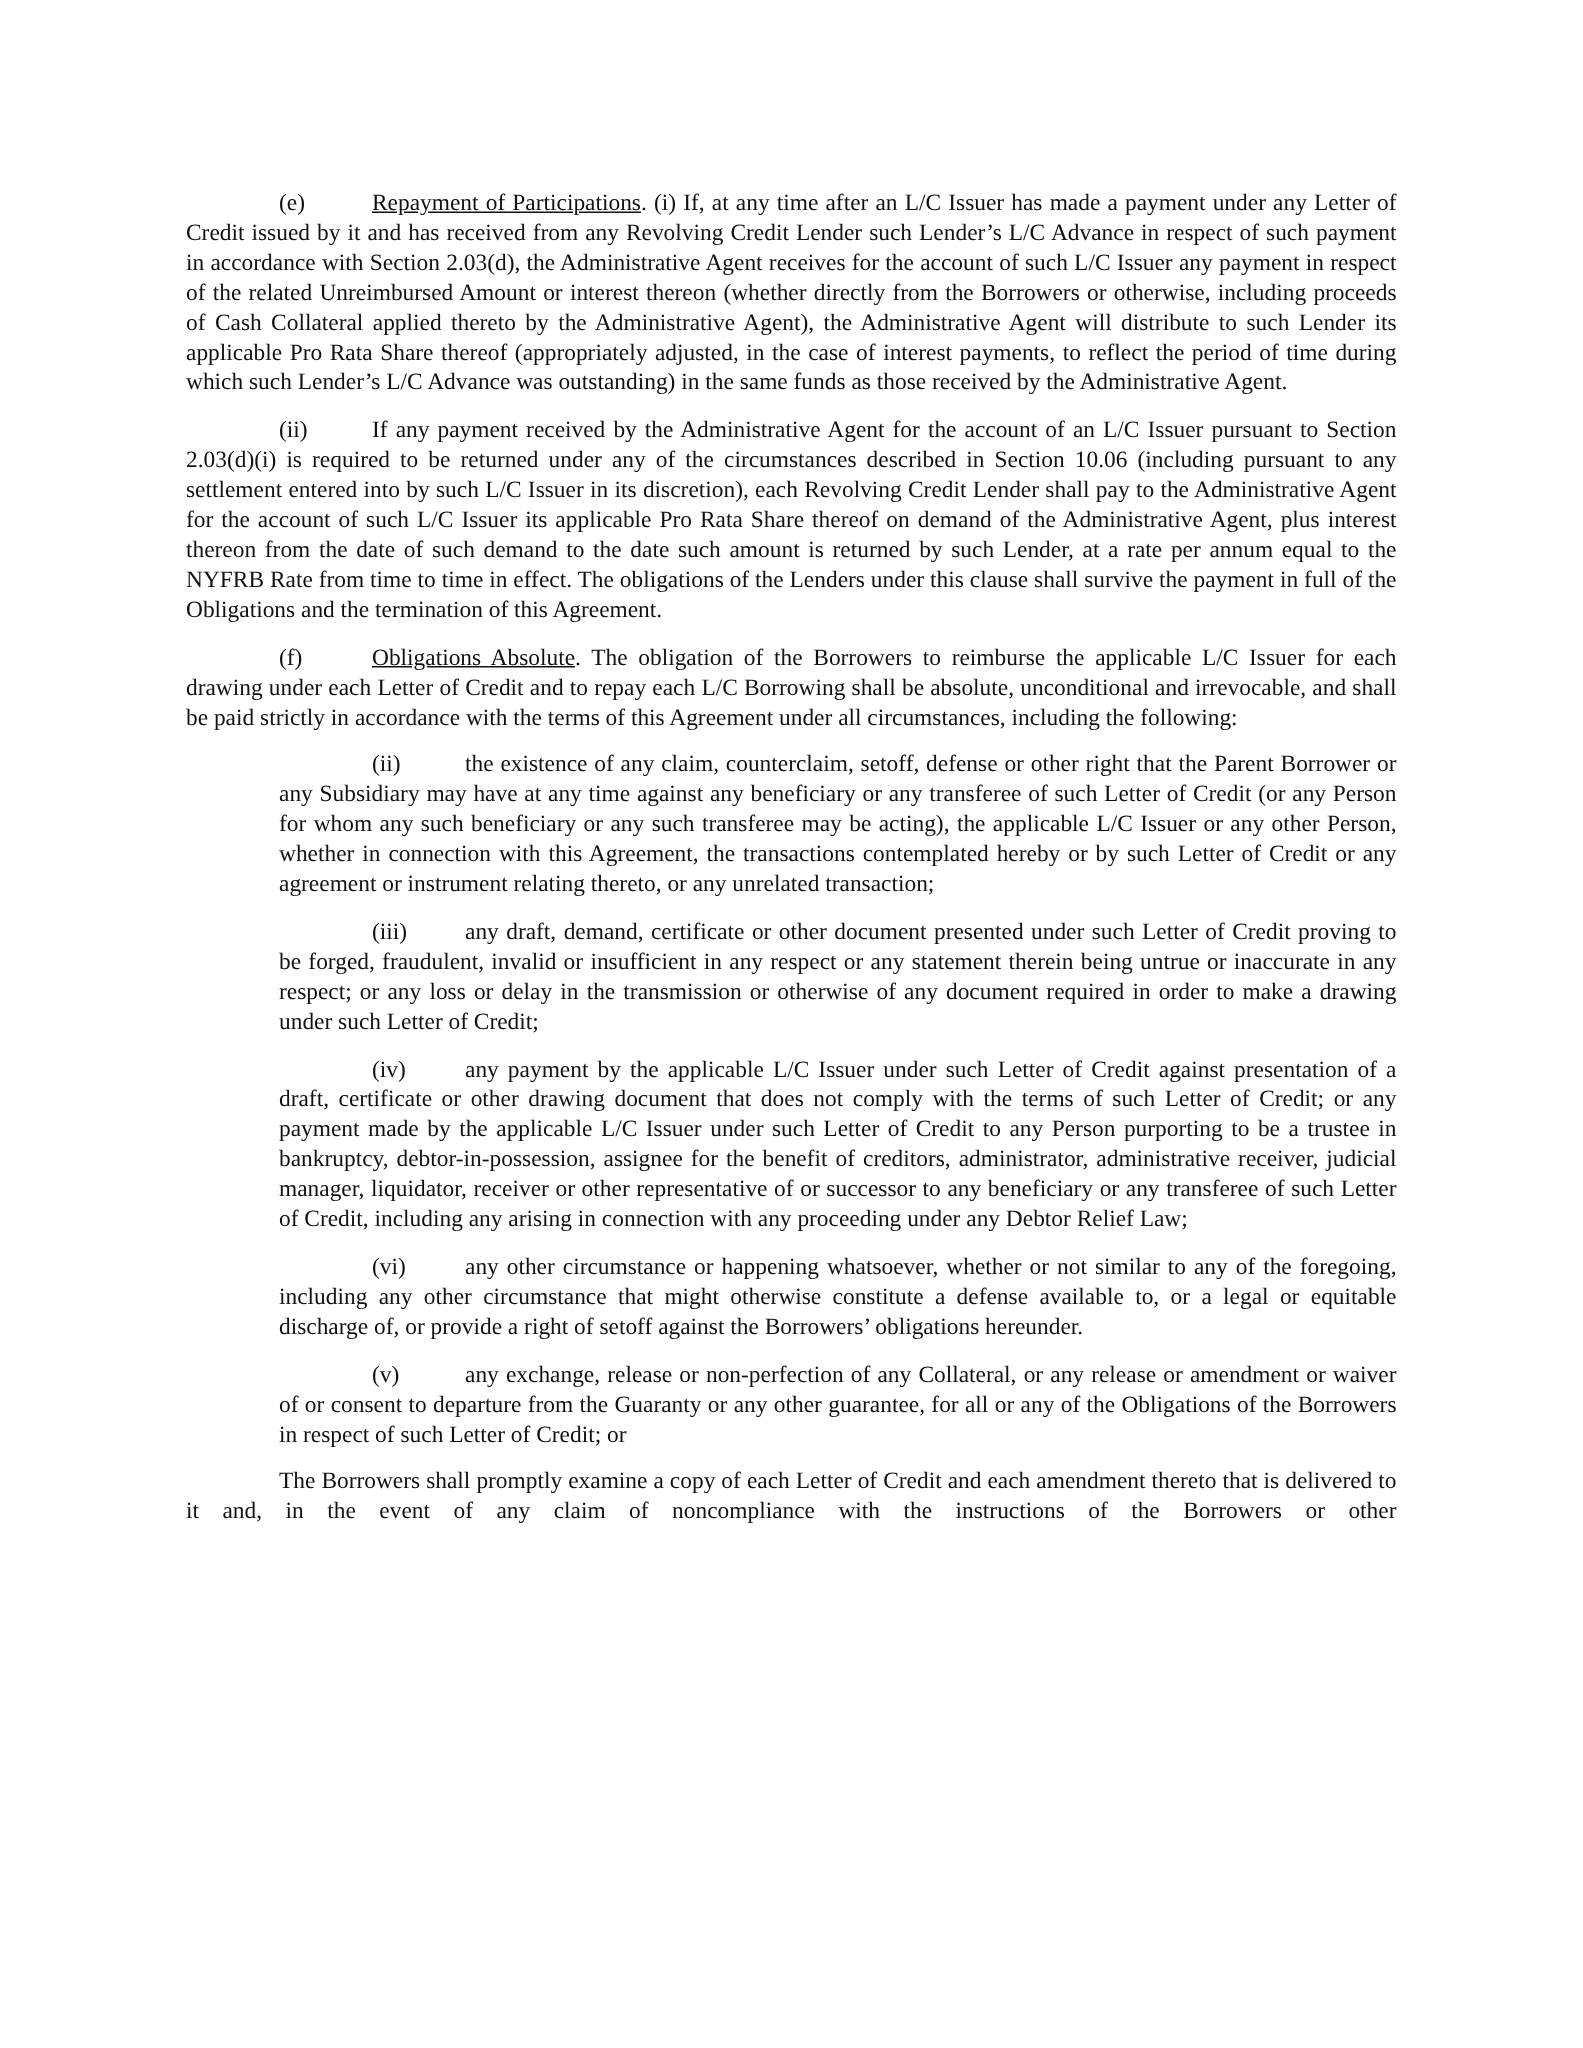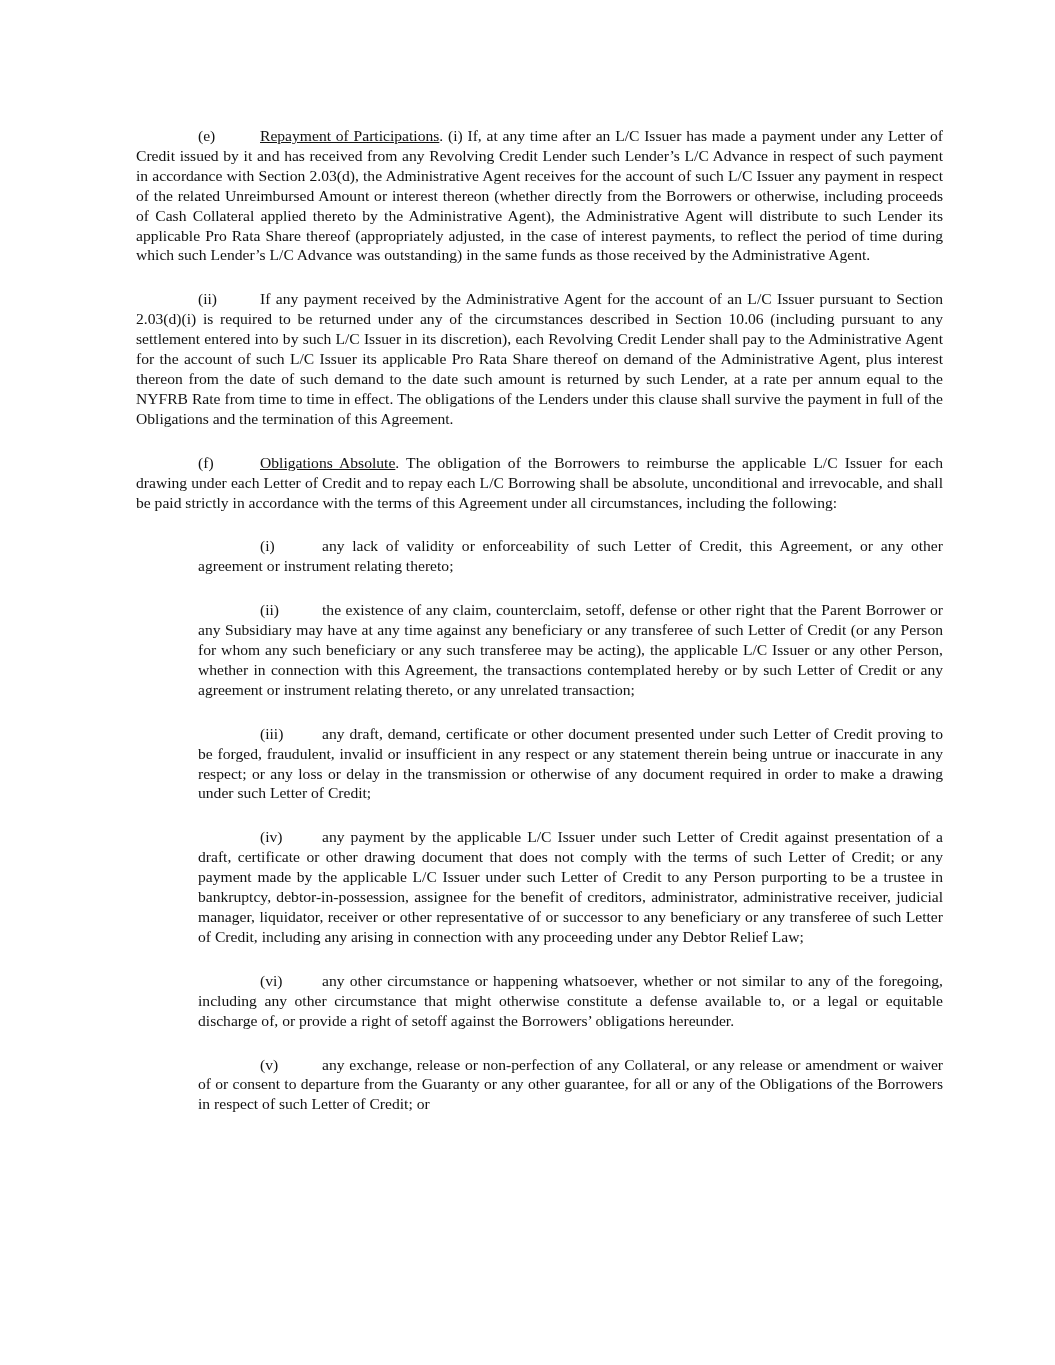--- a/index.html
+++ b/index.html
@@ -3,46 +3,46 @@
   <meta charset="utf-8">
   <style>
     html, body { margin: 0; padding: 0; background: #ffffff; }
     body {
       width: 1055px; height: 1365px; overflow: hidden; position: relative;
       font-family: "Liberation Serif", "DejaVu Serif", serif;
       color: #111111;
       font-size: 15.6px;
       line-height: 19.9px;
     }
-    .page { position: absolute; left: 136px; top: 126px; width: 807px; }
+    .page { position: absolute; left: 124px; top: 126px; width: 807px; }
     p { margin: 0; text-align: justify; text-align-last: left; }
     .para { text-indent: 62px; }
-    .para + .para, .para + .item, .item + .item, .item + .para { margin-top: 24px; }
+    .para + .para, .para + .item, .item + .item, .item + .para { margin-top: 12px; }
     .item { margin-left: 62px; text-indent: 62px; }
     .label { display: inline-block; width: 62px; text-indent: 0; }
     .heading { text-decoration: underline; }
     .item .label { width: 62px; }
   </style>
 </head>
 <body>
 
 <div class="page">
 
   <p class="para"><span class="label">(e)</span><span class="heading">Repayment of Participations</span><span>.  (i) If, at any time after an L/C Issuer has made a payment under any Letter of Credit issued by it and has received from any Revolving Credit Lender such Lender’s L/C Advance in respect of such payment in accordance with Section 2.03(d), the Administrative Agent receives for the account of such L/C Issuer any payment in respect of the related Unreimbursed Amount or interest thereon (whether directly from the Borrowers or otherwise, including proceeds of Cash Collateral applied thereto by the Administrative Agent), the Administrative Agent will distribute to such Lender its applicable Pro Rata Share thereof (appropriately adjusted, in the case of interest payments, to reflect the period of time during which such Lender’s L/C Advance was outstanding) in the same funds as those received by the Administrative Agent.</span></p>
 
   <p class="para"><span class="label">(ii)</span><span>If any payment received by the Administrative Agent for the account of an L/C Issuer pursuant to Section 2.03(d)(i) is required to be returned under any of the circumstances described in Section 10.06 (including pursuant to any settlement entered into by such L/C Issuer in its discretion), each Revolving Credit Lender shall pay to the Administrative Agent for the account of such L/C Issuer its applicable Pro Rata Share thereof on demand of the Administrative Agent, plus interest thereon from the date of such demand to the date such amount is returned by such Lender, at a rate per annum equal to the NYFRB Rate from time to time in effect.  The obligations of the Lenders under this clause shall survive the payment in full of the Obligations and the termination of this Agreement.</span></p>
 
   <p class="para"><span class="label">(f)</span><span class="heading">Obligations Absolute</span><span>.  The obligation of the Borrowers to reimburse the applicable L/C Issuer for each drawing under each Letter of Credit and to repay each L/C Borrowing shall be absolute, unconditional and irrevocable, and shall be paid strictly in accordance with the terms of this Agreement under all circumstances, including the following:</span></p>
 
-  <p class="item"><span class="label">(i)</span><span>any lack of validity or enforceability of such Letter of Credit, this Agreement, or any other agreement or instrument relating thereto;</span></p>
 
   <p class="item"><span class="label">(ii)</span><span>the existence of any claim, counterclaim, setoff, defense or other right that the Parent Borrower or any Subsidiary may have at any time against any beneficiary or any transferee of such Letter of Credit (or any Person for whom any such beneficiary or any such transferee may be acting), the applicable L/C Issuer or any other Person, whether in connection with this Agreement, the transactions contemplated hereby or by such Letter of Credit or any agreement or instrument relating thereto, or any unrelated transaction;</span></p>
 
   <p class="item"><span class="label">(iii)</span><span>any draft, demand, certificate or other document presented under such Letter of Credit proving to be forged, fraudulent, invalid or insufficient in any respect or any statement therein being untrue or inaccurate in any respect; or any loss or delay in the transmission or otherwise of any document required in order to make a drawing under such Letter of Credit;</span></p>
 
   <p class="item"><span class="label">(iv)</span><span>any payment by the applicable L/C Issuer under such Letter of Credit against presentation of a draft, certificate or other drawing document that does not comply with the terms of such Letter of Credit; or any payment made by the applicable L/C Issuer under such Letter of Credit to any Person purporting to be a trustee in bankruptcy, debtor-in-possession, assignee for the benefit of creditors, administrator, administrative receiver, judicial manager, liquidator, receiver or other representative of or successor to any beneficiary or any transferee of such Letter of Credit, including any arising in connection with any proceeding under any Debtor Relief Law;</span></p>
 
   <p class="item"><span class="label">(vi)</span><span>any other circumstance or happening whatsoever, whether or not similar to any of the foregoing, including any other circumstance that might otherwise constitute a defense available to, or a legal or equitable discharge of, or provide a right of setoff against the Borrowers’ obligations hereunder.</span></p>
 
   <p class="item"><span class="label">(v)</span><span>any exchange, release or non-perfection of any Collateral, or any release or amendment or waiver of or consent to departure from the Guaranty or any other guarantee, for all or any of the Obligations of the Borrowers in respect of such Letter of Credit; or</span></p>
 
+  <p class="para" style="text-align-last: justify;"><span>The Borrowers shall promptly examine a copy of each Letter of Credit and each amendment thereto that is delivered to it and, in the event of any claim of noncompliance with the instructions of the Borrowers or other</span></p>
 
 </div>
 
 </body></html>

